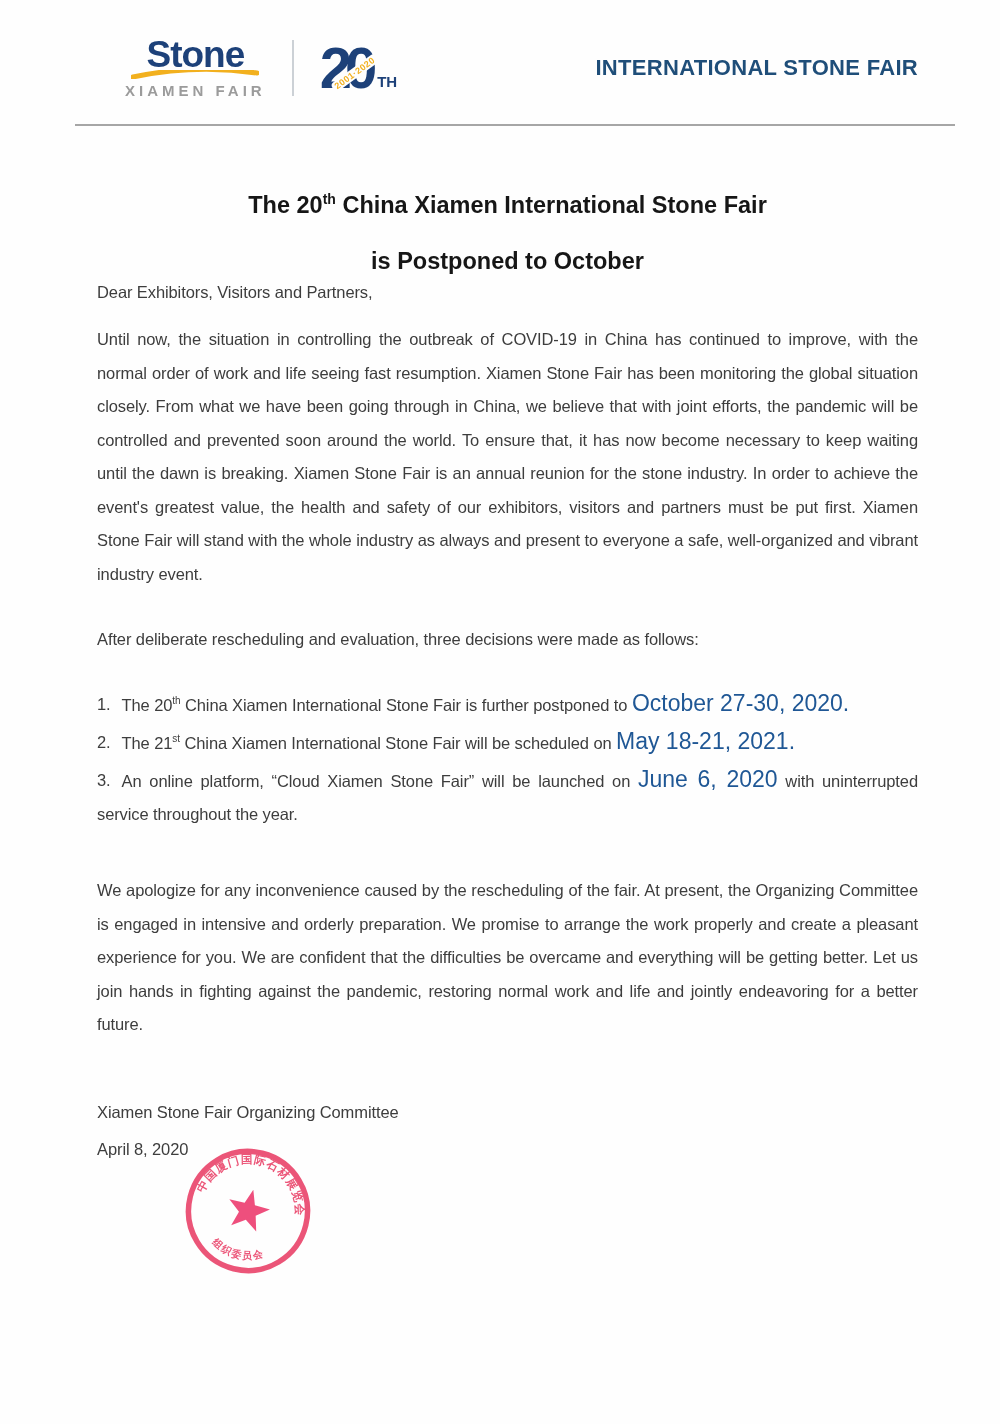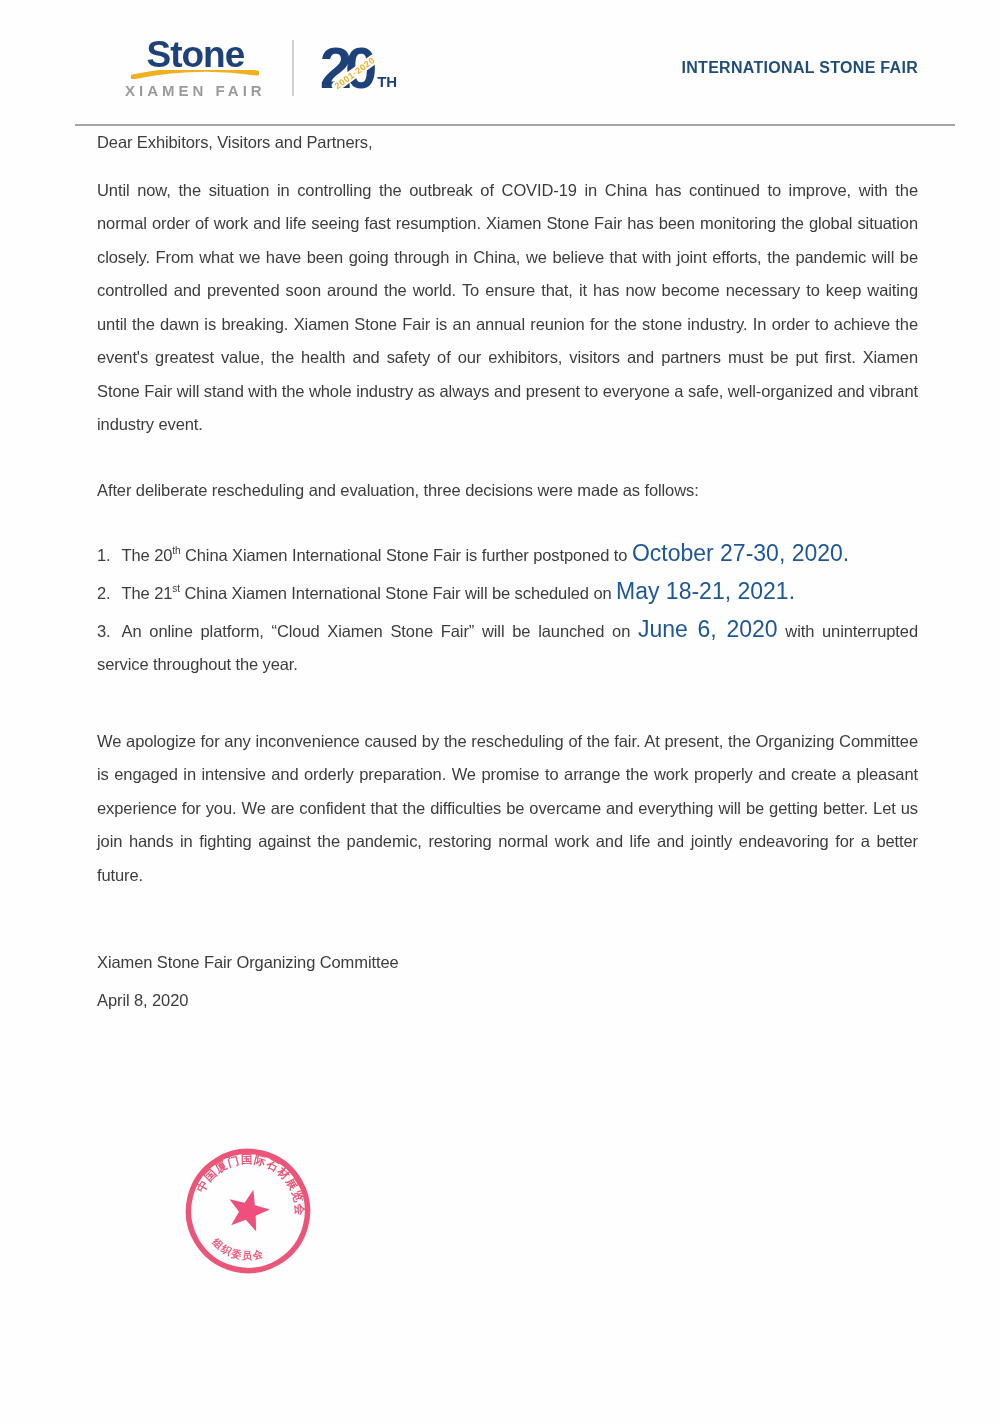--- a/index.html
+++ b/index.html
@@ -51,21 +51,21 @@
     font-size:9px;font-weight:700;letter-spacing:.5px;
     padding:0 3px;border-radius:4px;white-space:nowrap;
   }
   .logo-20 .th{
     font-size:15px;font-weight:800;color:var(--logo-navy);
     margin-left:7px;margin-bottom:4px;
   }
   .header-title{text-align:center;color:var(--header-blue);font-weight:700;}
   .ht-line1{font-size:21.5px;line-height:33px;}
   .ht-line1 sup{font-size:13px;}
-  .ht-line2{font-size:16px;line-height:33px;letter-spacing:.3px;}
+  .ht-line2{font-size:22px;line-height:33px;letter-spacing:.3px;}
   .rule{
     position:absolute;top:124px;left:75px;width:880px;height:2px;
     background:#a6a6a6;
   }
   
   .content{position:absolute;top:126px;left:97px;width:821px;}
   .doc-title{
     text-align:center;color:#161616;font-weight:700;font-size:23.5px;
   }
   .doc-title .t1{margin-top:58px;line-height:30px;}
@@ -116,20 +116,24 @@
       </div>
     </div>
     <div class="header-title">
       <div class="ht-line2">INTERNATIONAL STONE FAIR</div>
     </div>
   </div>
 
   <div class="rule"></div>
 
   <div class="content">
+    <div class="doc-title">
+      <div class="t1"><span>The 20</span><sup>th</sup><span> China Xiamen International Stone Fair</span></div>
+      <div class="t2">is Postponed to October</div>
+    </div>
 
     <p class="body salutation">Dear Exhibitors, Visitors and Partners,</p>
 
     <p class="body just p-main">Until now, the situation in controlling the outbreak of COVID-19 in China has continued to improve, with the normal order of work and life seeing fast resumption. Xiamen Stone Fair has been monitoring the global situation closely. From what we have been going through in China, we believe that with joint efforts, the pandemic will be controlled and prevented soon around the world. To ensure that, it has now become necessary to keep waiting until the dawn is breaking. Xiamen Stone Fair is an annual reunion for the stone industry. In order to achieve the event's greatest value, the health and safety of our exhibitors, visitors and partners must be put first. Xiamen Stone Fair will stand with the whole industry as always and present to everyone a safe, well-organized and vibrant industry event.</p>
 
     <p class="body p-intro">After deliberate rescheduling and evaluation, three decisions were made as follows:</p>
 
     <div class="decisions">
       <p class="body just decision"><span class="num">1.</span><span>The 20</span><sup>th</sup><span> China Xiamen International Stone Fair is further postponed to </span><span class="date">October 27-30, 2020.</span><span></span></p>
       <p class="body just decision"><span class="num">2.</span><span>The 21</span><sup>st</sup><span> China Xiamen International Stone Fair will be scheduled on </span><span class="date">May 18-21, 2021.</span><span></span></p>

